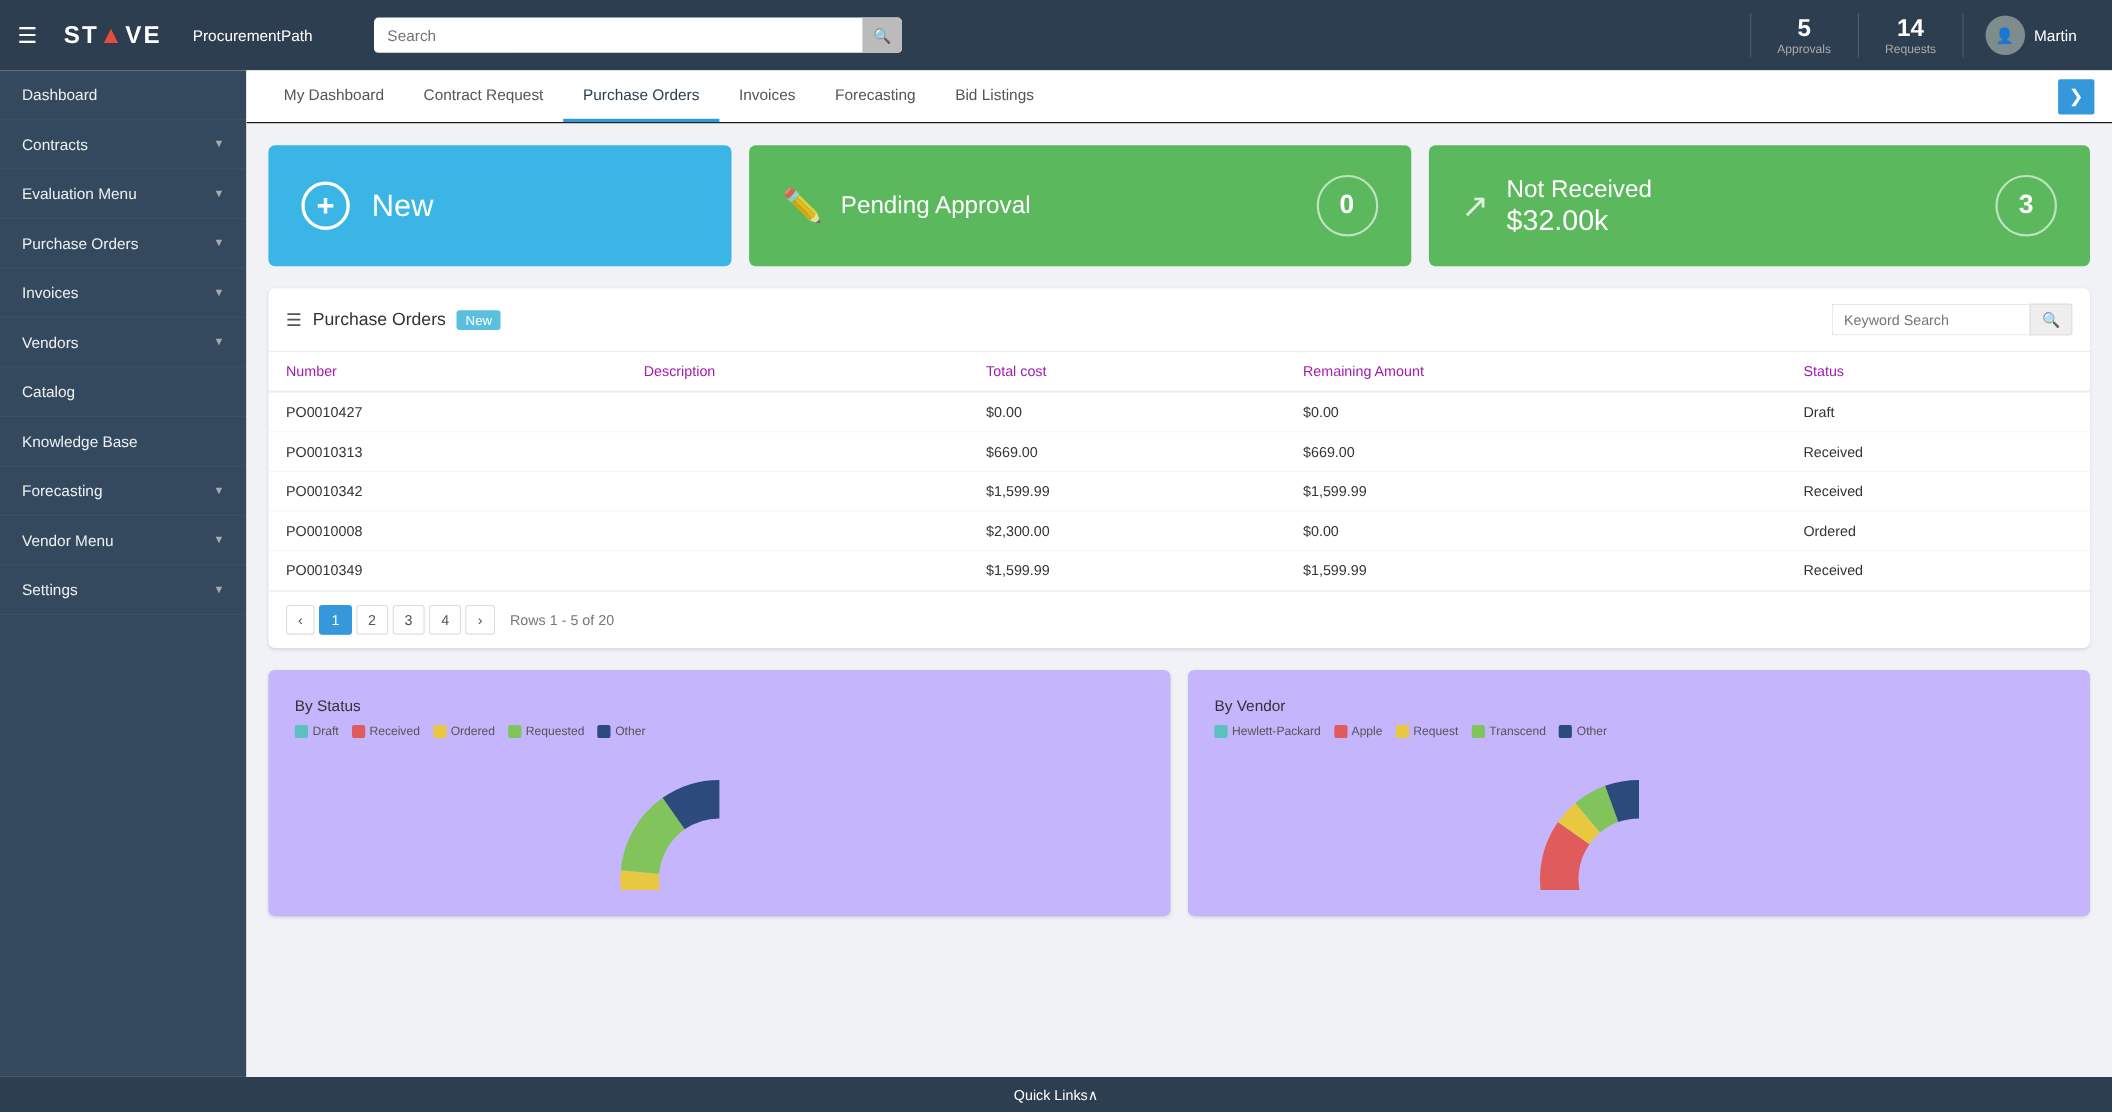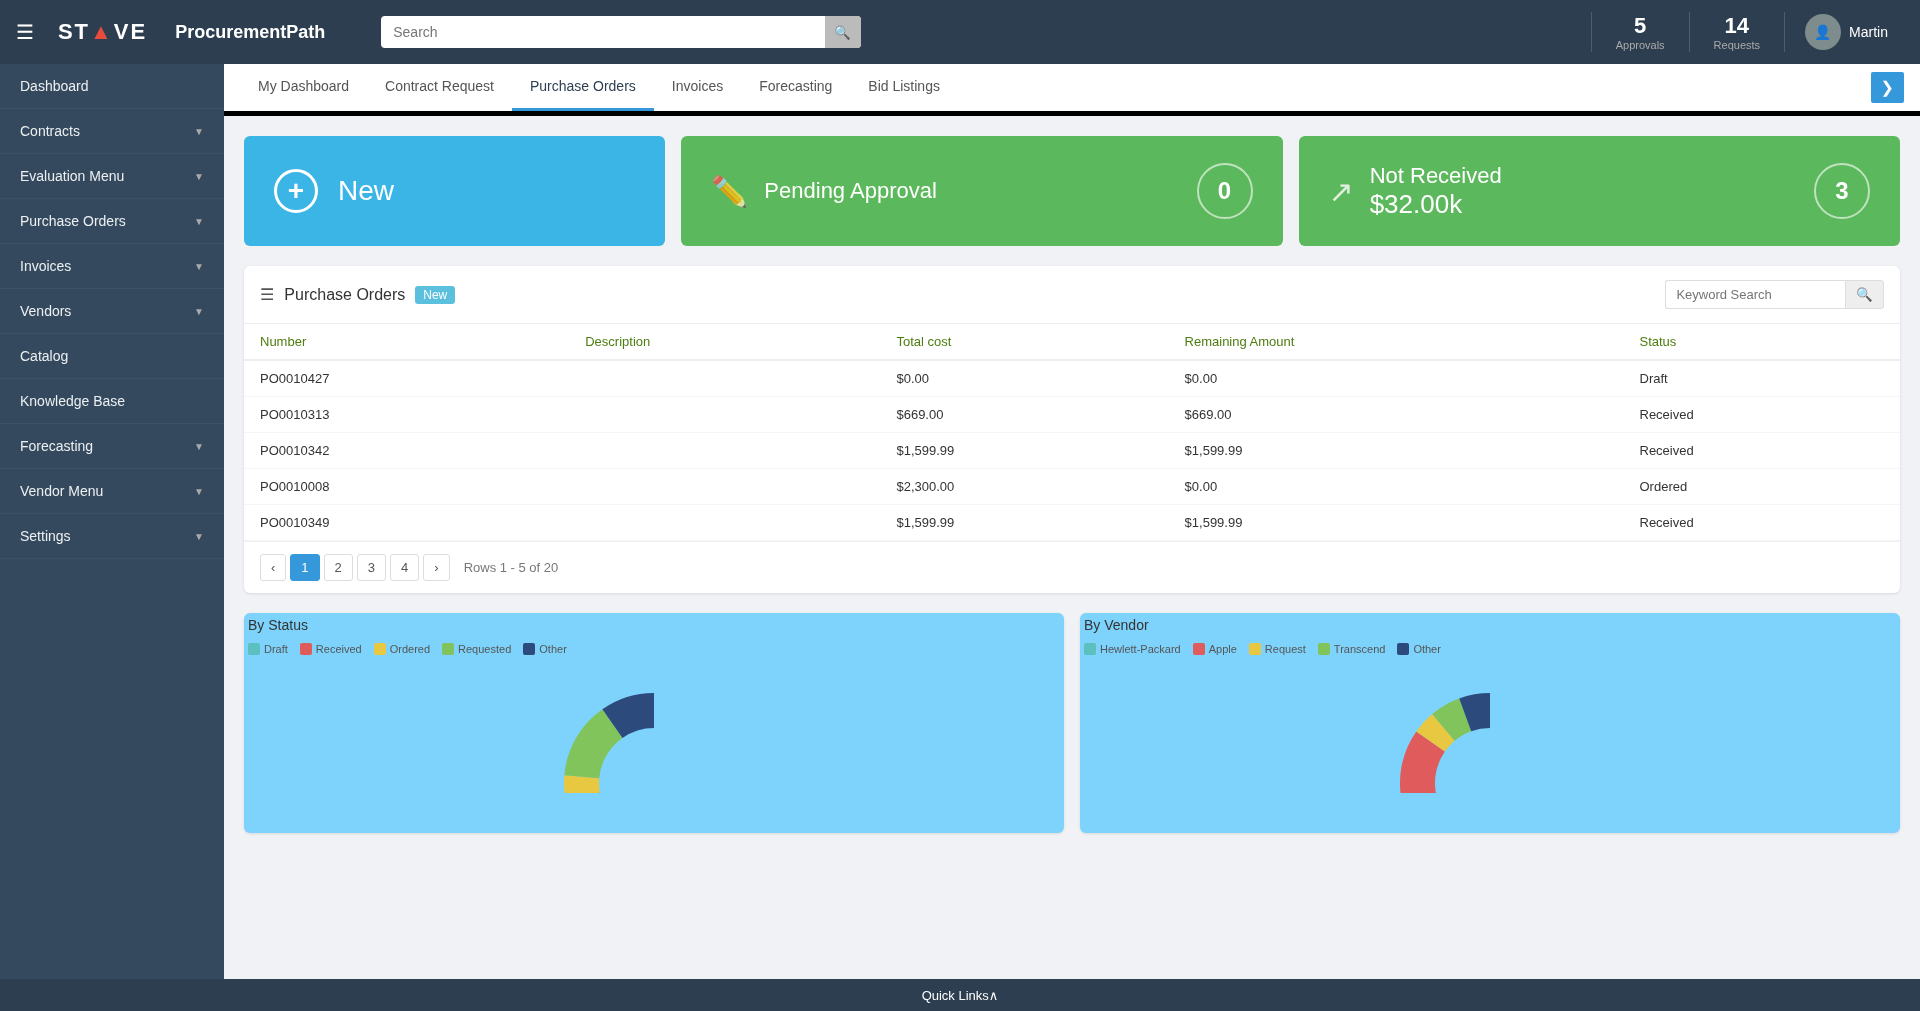--- a/index.html
+++ b/index.html
@@ -10,21 +10,21 @@
       background: #2c3e50;
       display: flex;
       align-items: center;
       height: 64px;
       padding: 0 16px;
       gap: 16px;
     }
     .hamburger { color: white; font-size: 20px; cursor: pointer; margin-right: 8px; }
     .logo { color: white; font-size: 22px; font-weight: bold; letter-spacing: 2px; margin-right: 12px; }
     .logo span.hat { color: #e74c3c; }
-    .app-title { color: white; font-size: 18px; font-weight: 700; }
+    .app-title { color: white; font-size: 14px; font-weight: 400; }
     .search-container { flex: 1; max-width: 500px; margin-left: 20px; position: relative; padding-left: 20px; }
     .search-container input {
       width: 100%; padding: 8px 36px 8px 12px;
       border: none; border-radius: 4px;
       font-size: 14px; background: white;
     }
     .search-icon-btn {
       position: absolute; right: 0; top: 0; bottom: 0;
       background: #bbb; border: none; border-radius: 0 4px 4px 0;
       padding: 0 10px; cursor: pointer; color: #555;
@@ -56,21 +56,21 @@
 
     
     .main-content { flex: 1; overflow-y: auto; background: #f0f2f5; }
 
     
     .tab-bar {
       background: white;
       display: flex;
       align-items: center;
       padding: 0 16px;
-      border-bottom: 5px solid #000000;
+      border-bottom: 1px solid #000000;
       position: relative;
     }
     .tab {
       padding: 14px 18px;
       cursor: pointer;
       color: #555;
       font-size: 14px;
       border-bottom: 3px solid transparent;
       white-space: nowrap;
     }
@@ -187,21 +187,21 @@
       border-radius: 0 3px 3px 0;
       color: #555;
     }
 
     
     .po-table { width: 100%; border-collapse: collapse; }
     .po-table thead tr { border-bottom: 2px solid #eee; }
     .po-table th {
       text-align: left;
       padding: 10px 16px;
-      color: #4d7c0f;
+      color: #a21caf;
       font-weight: 500;
       font-size: 13px;
     }
     .po-table td { padding: 10px 16px; font-size: 13px; border-bottom: 1px solid #f5f5f5; }
 
     
     .pagination {
       display: flex;
       align-items: center;
       gap: 4px;
@@ -217,23 +217,23 @@
       font-size: 13px;
       color: #555;
     }
     .page-btn.active { background: #3498db; color: white; border-color: #3498db; }
     .rows-info { margin-left: 10px; font-size: 13px; color: #777; }
 
     
     .charts-section { display: flex; gap: 16px; margin-bottom: 20px; }
     .chart-card {
       flex: 1;
-      background: #7dd3fc;
+      background: #c4b5fd;
       border-radius: 6px;
-      padding: 4px;
+      padding: 24px;
       box-shadow: 0 1px 3px rgba(0,0,0,0.1);
       min-height: 220px;
     }
     .chart-title { font-size: 14px; font-weight: 500; color: #333; margin-bottom: 10px; }
     .chart-legend { display: flex; flex-wrap: wrap; gap: 6px 12px; margin-bottom: 8px; }
     .legend-item { display: flex; align-items: center; gap: 4px; font-size: 11px; color: #555; }
     .legend-dot { width: 12px; height: 12px; border-radius: 2px; }
     .chart-svg-wrap { display: flex; justify-content: center; }
 
     

